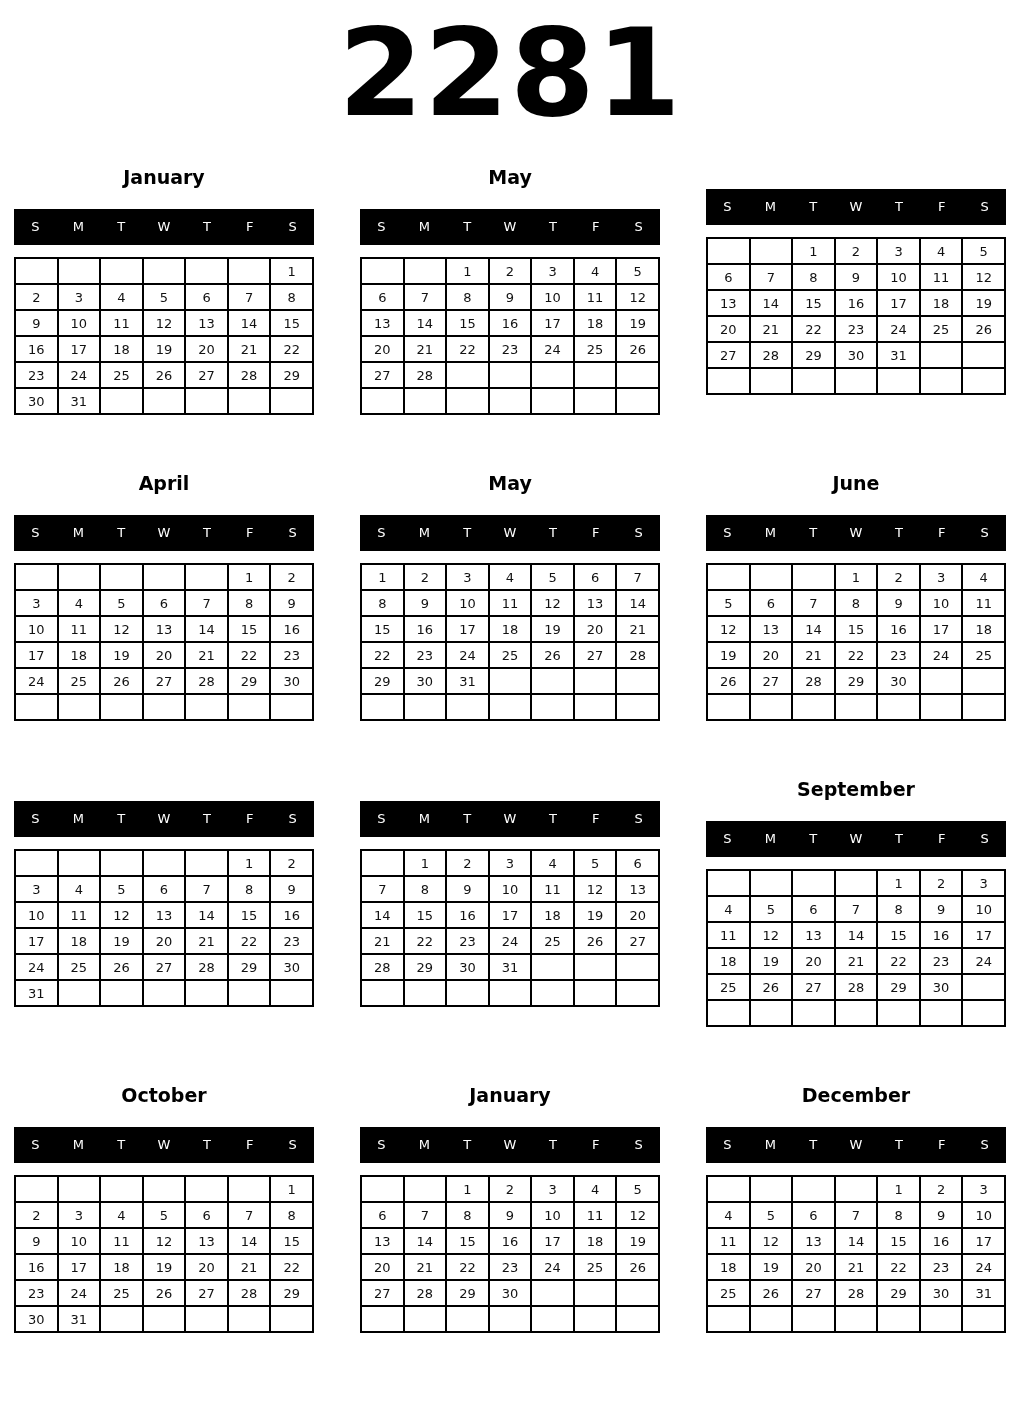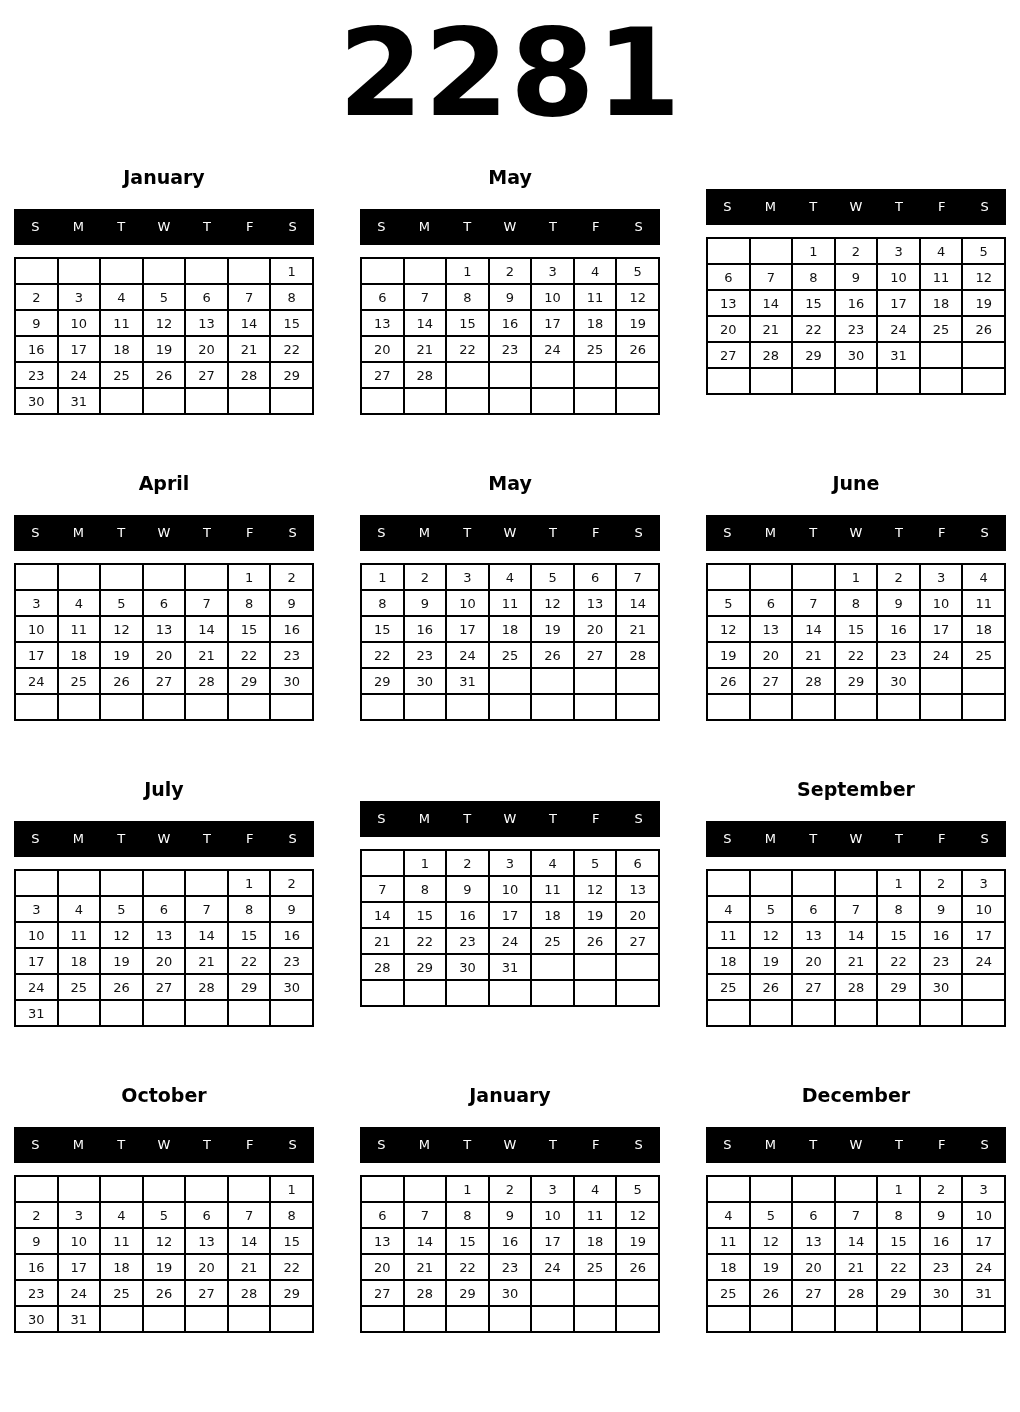--- a/index.html
+++ b/index.html
@@ -495,21 +495,20 @@
               <td></td>
               <td></td>
               <td></td>
               <td></td>
               <td></td>
             </tr>
           </tbody>
         </table>
       </div>
       <div class="month">
-        <div class="month-name">July</div>
         <div class="dow-bar">
           <span class="dow-cell">S</span>
           <span class="dow-cell">M</span>
           <span class="dow-cell">T</span>
           <span class="dow-cell">W</span>
           <span class="dow-cell">T</span>
           <span class="dow-cell">F</span>
           <span class="dow-cell">S</span>
         </div>
         <table class="days">

